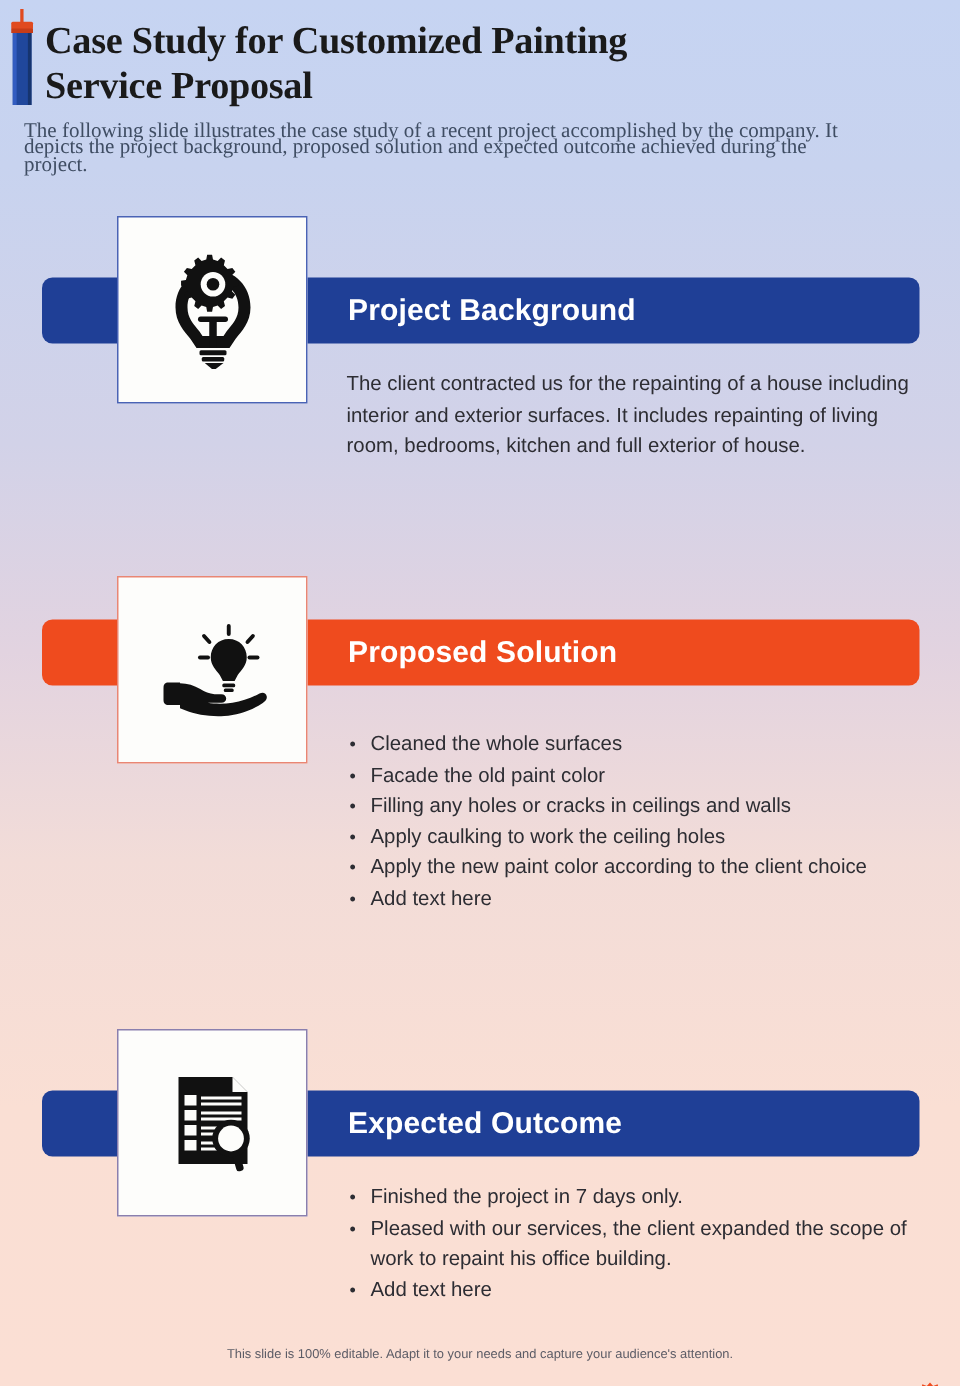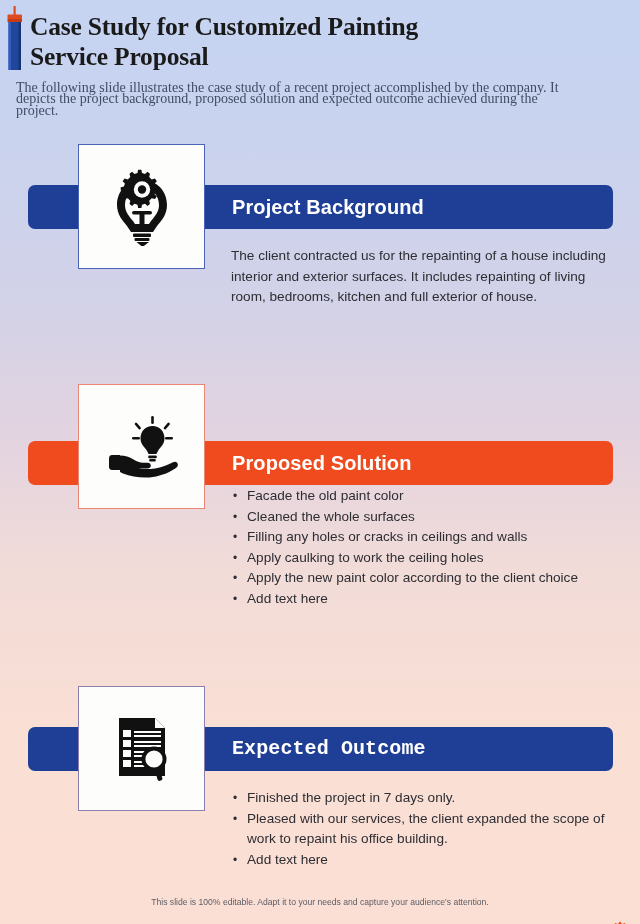--- a/index.html
+++ b/index.html
@@ -228,21 +228,21 @@
         <circle cx="33" cy="21.5" r="8.2" fill="#fdfdfb"></circle>
         <circle cx="33" cy="21.5" r="4.2" fill="#111111"></circle>
       </svg>
     </div>
 
     <div class="body-text" style="top:102px;">The client contracted us for the repainting of a house including interior and exterior surfaces. It includes repainting of living room, bedrooms, kitchen and full exterior of house.</div>
   </div>
 
   <div class="section" style="top:384px;">
 
-    <div class="bar orange" style="top:57px;">
+    <div class="bar orange" style="top:29px;">
       <span class="bar-label">Proposed Solution</span>
     </div>
 
     <div class="icon-card orange" style="top:0px;">
       <svg width="78" height="66" viewBox="0 0 78 66">
         <g fill="#111111">
 
           <rect x="48.2" y="2" width="2.6" height="8" rx="1.3"></rect>
           <rect x="33.5" y="8" width="2.6" height="8" rx="1.3" transform="rotate(-42 34.8 12)"></rect>
           <rect x="62.5" y="8" width="2.6" height="8" rx="1.3" transform="rotate(42 63.8 12)"></rect>
@@ -265,33 +265,33 @@
                    C75.2 51.9 74.3 53.2 72.2 54.6
                    C64.5 59.8 55.5 62.8 46.5 63.4
                    C37.5 64 28 62.6 20 59.4
                    L17 58.1 Z"></path>
         </g>
       </svg>
     </div>
 
     <div class="body-text" style="top:102px;">
       <ul class="bullets">
+        <li>Cleaned the whole surfaces</li>
         <li>Facade the old paint color</li>
-        <li>Cleaned the whole surfaces</li>
         <li>Filling any holes or cracks in ceilings and walls</li>
         <li>Apply caulking  to work the ceiling holes</li>
         <li>Apply the new paint color according to the client choice</li>
         <li>Add text here</li>
       </ul>
     </div>
   </div>
 
   <div class="section" style="top:686px;">
 
-    <div class="bar blue" style="top:41px;font-family:Liberation Mono, monospace;">
+    <div class="bar blue" style="top:41px;">
       <span class="bar-label">Expected Outcome</span>
     </div>
 
     <div class="icon-card purple" style="top:0px;">
       <svg width="66" height="70" viewBox="0 0 66 70">
         <g fill="#111111">
 
           <path d="M10 4 L46 4 L56 14 L56 62 L10 62 Z"></path>
         </g>
         <path d="M46 4 L56 14 L46 14 Z" fill="#fdfdfb"></path>

